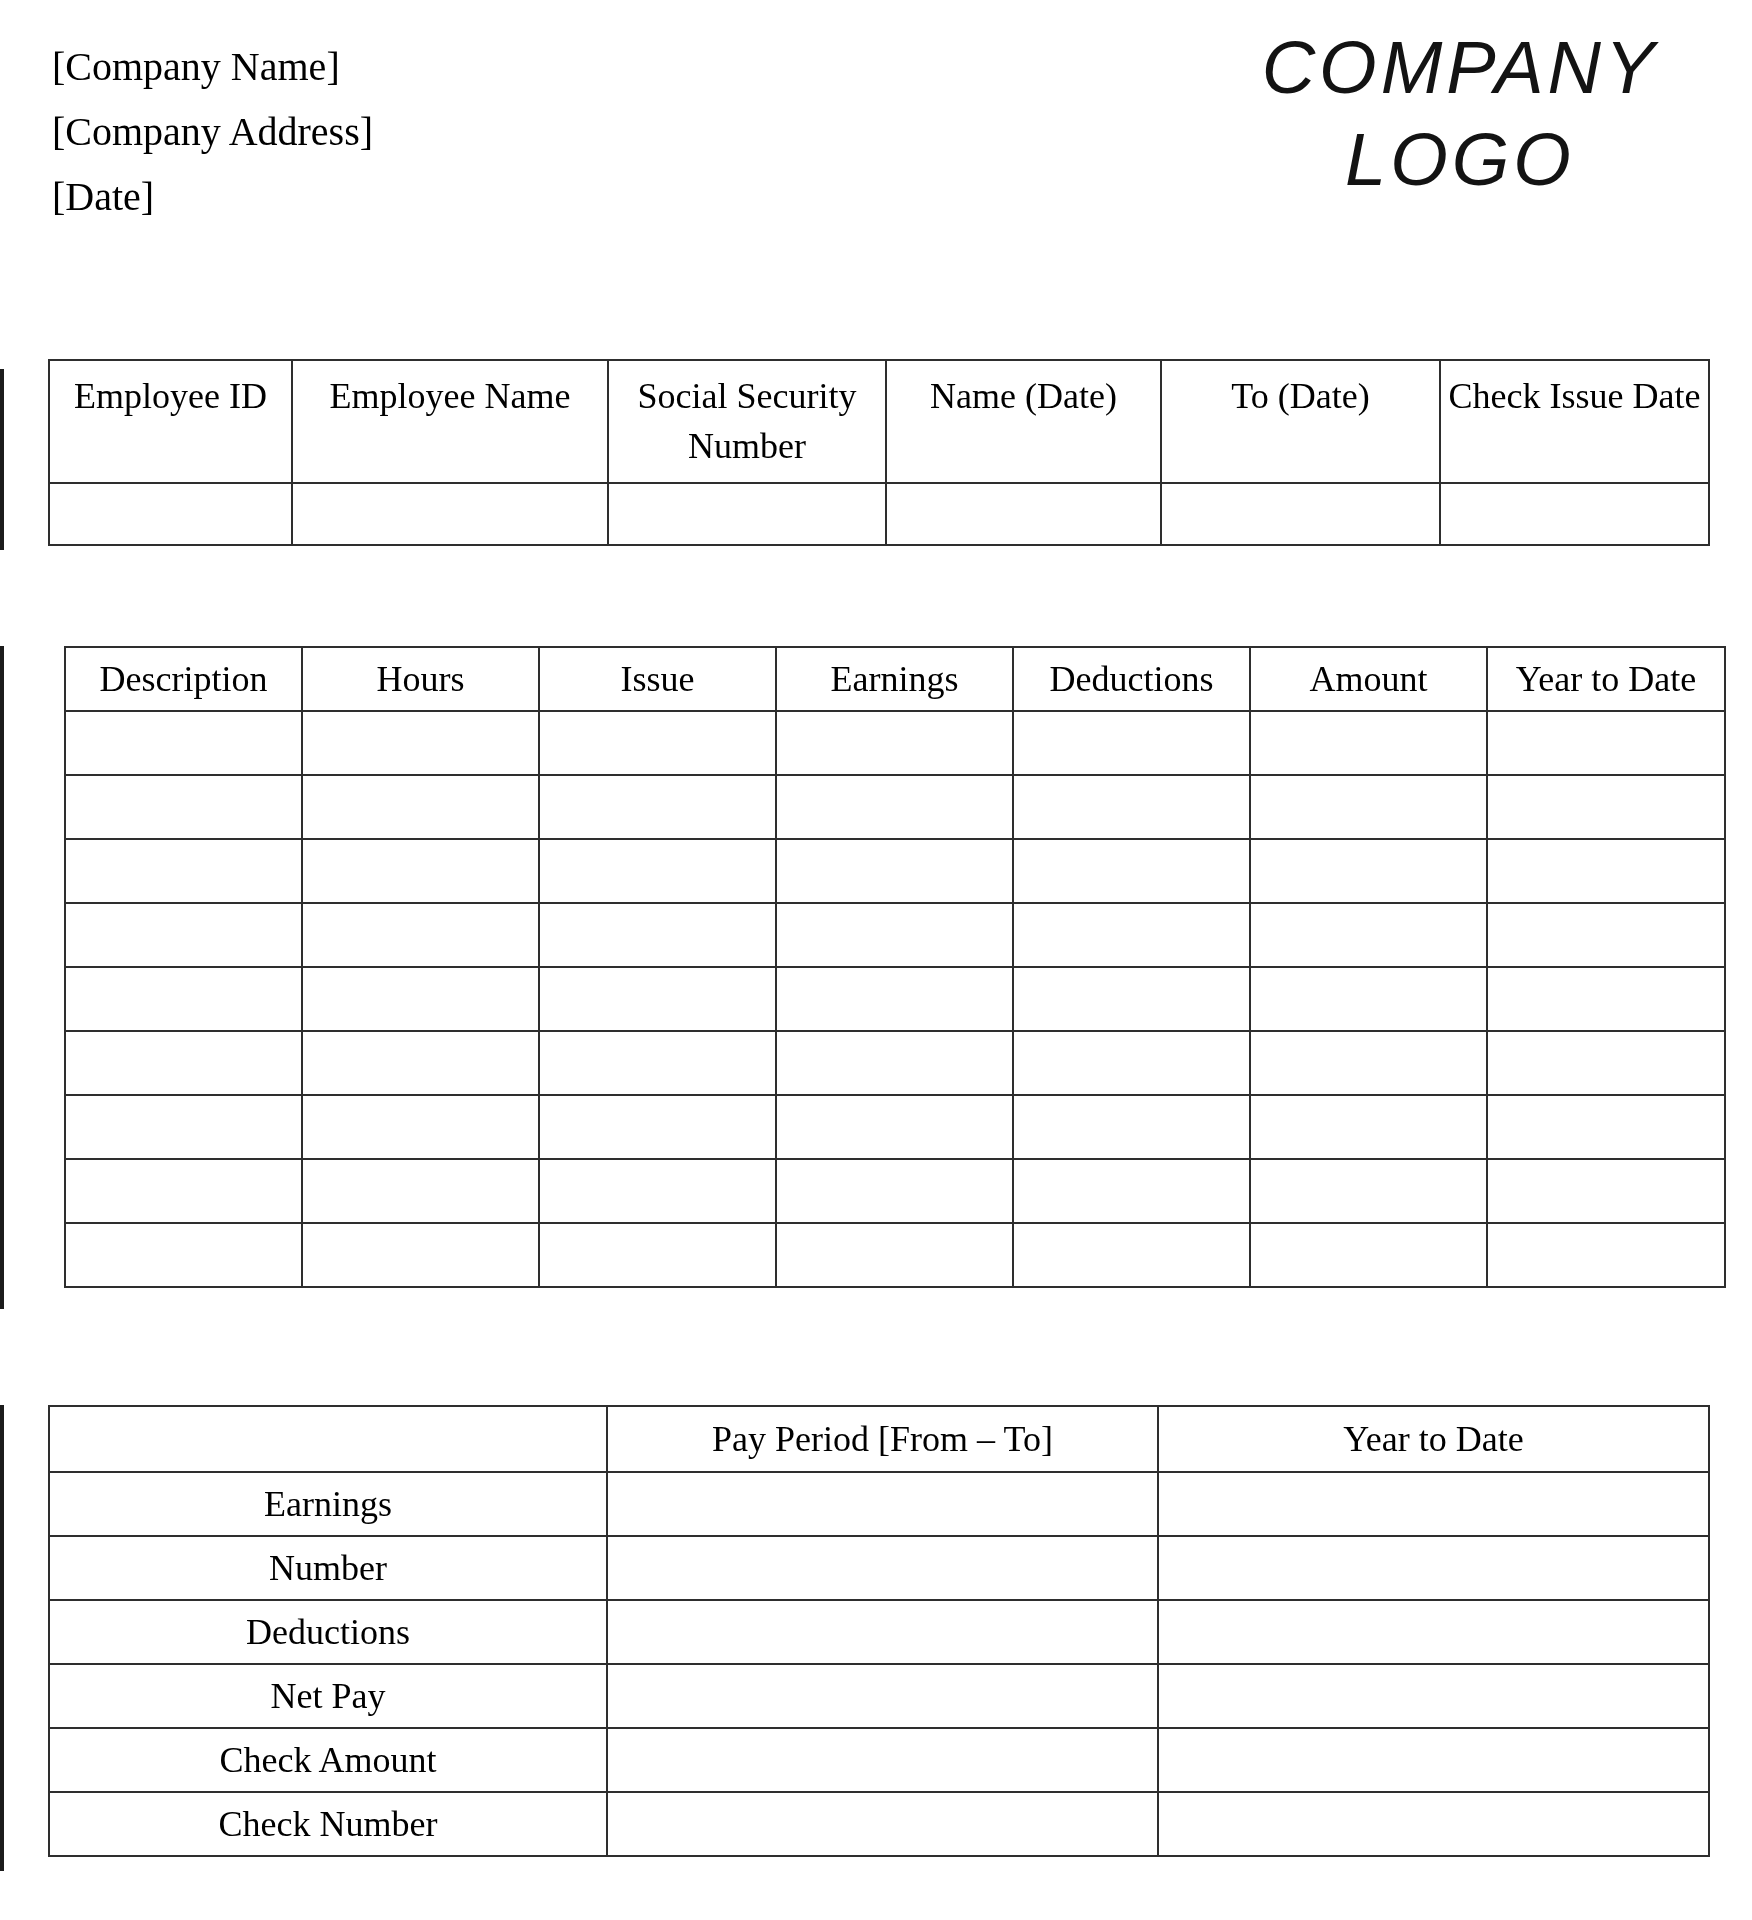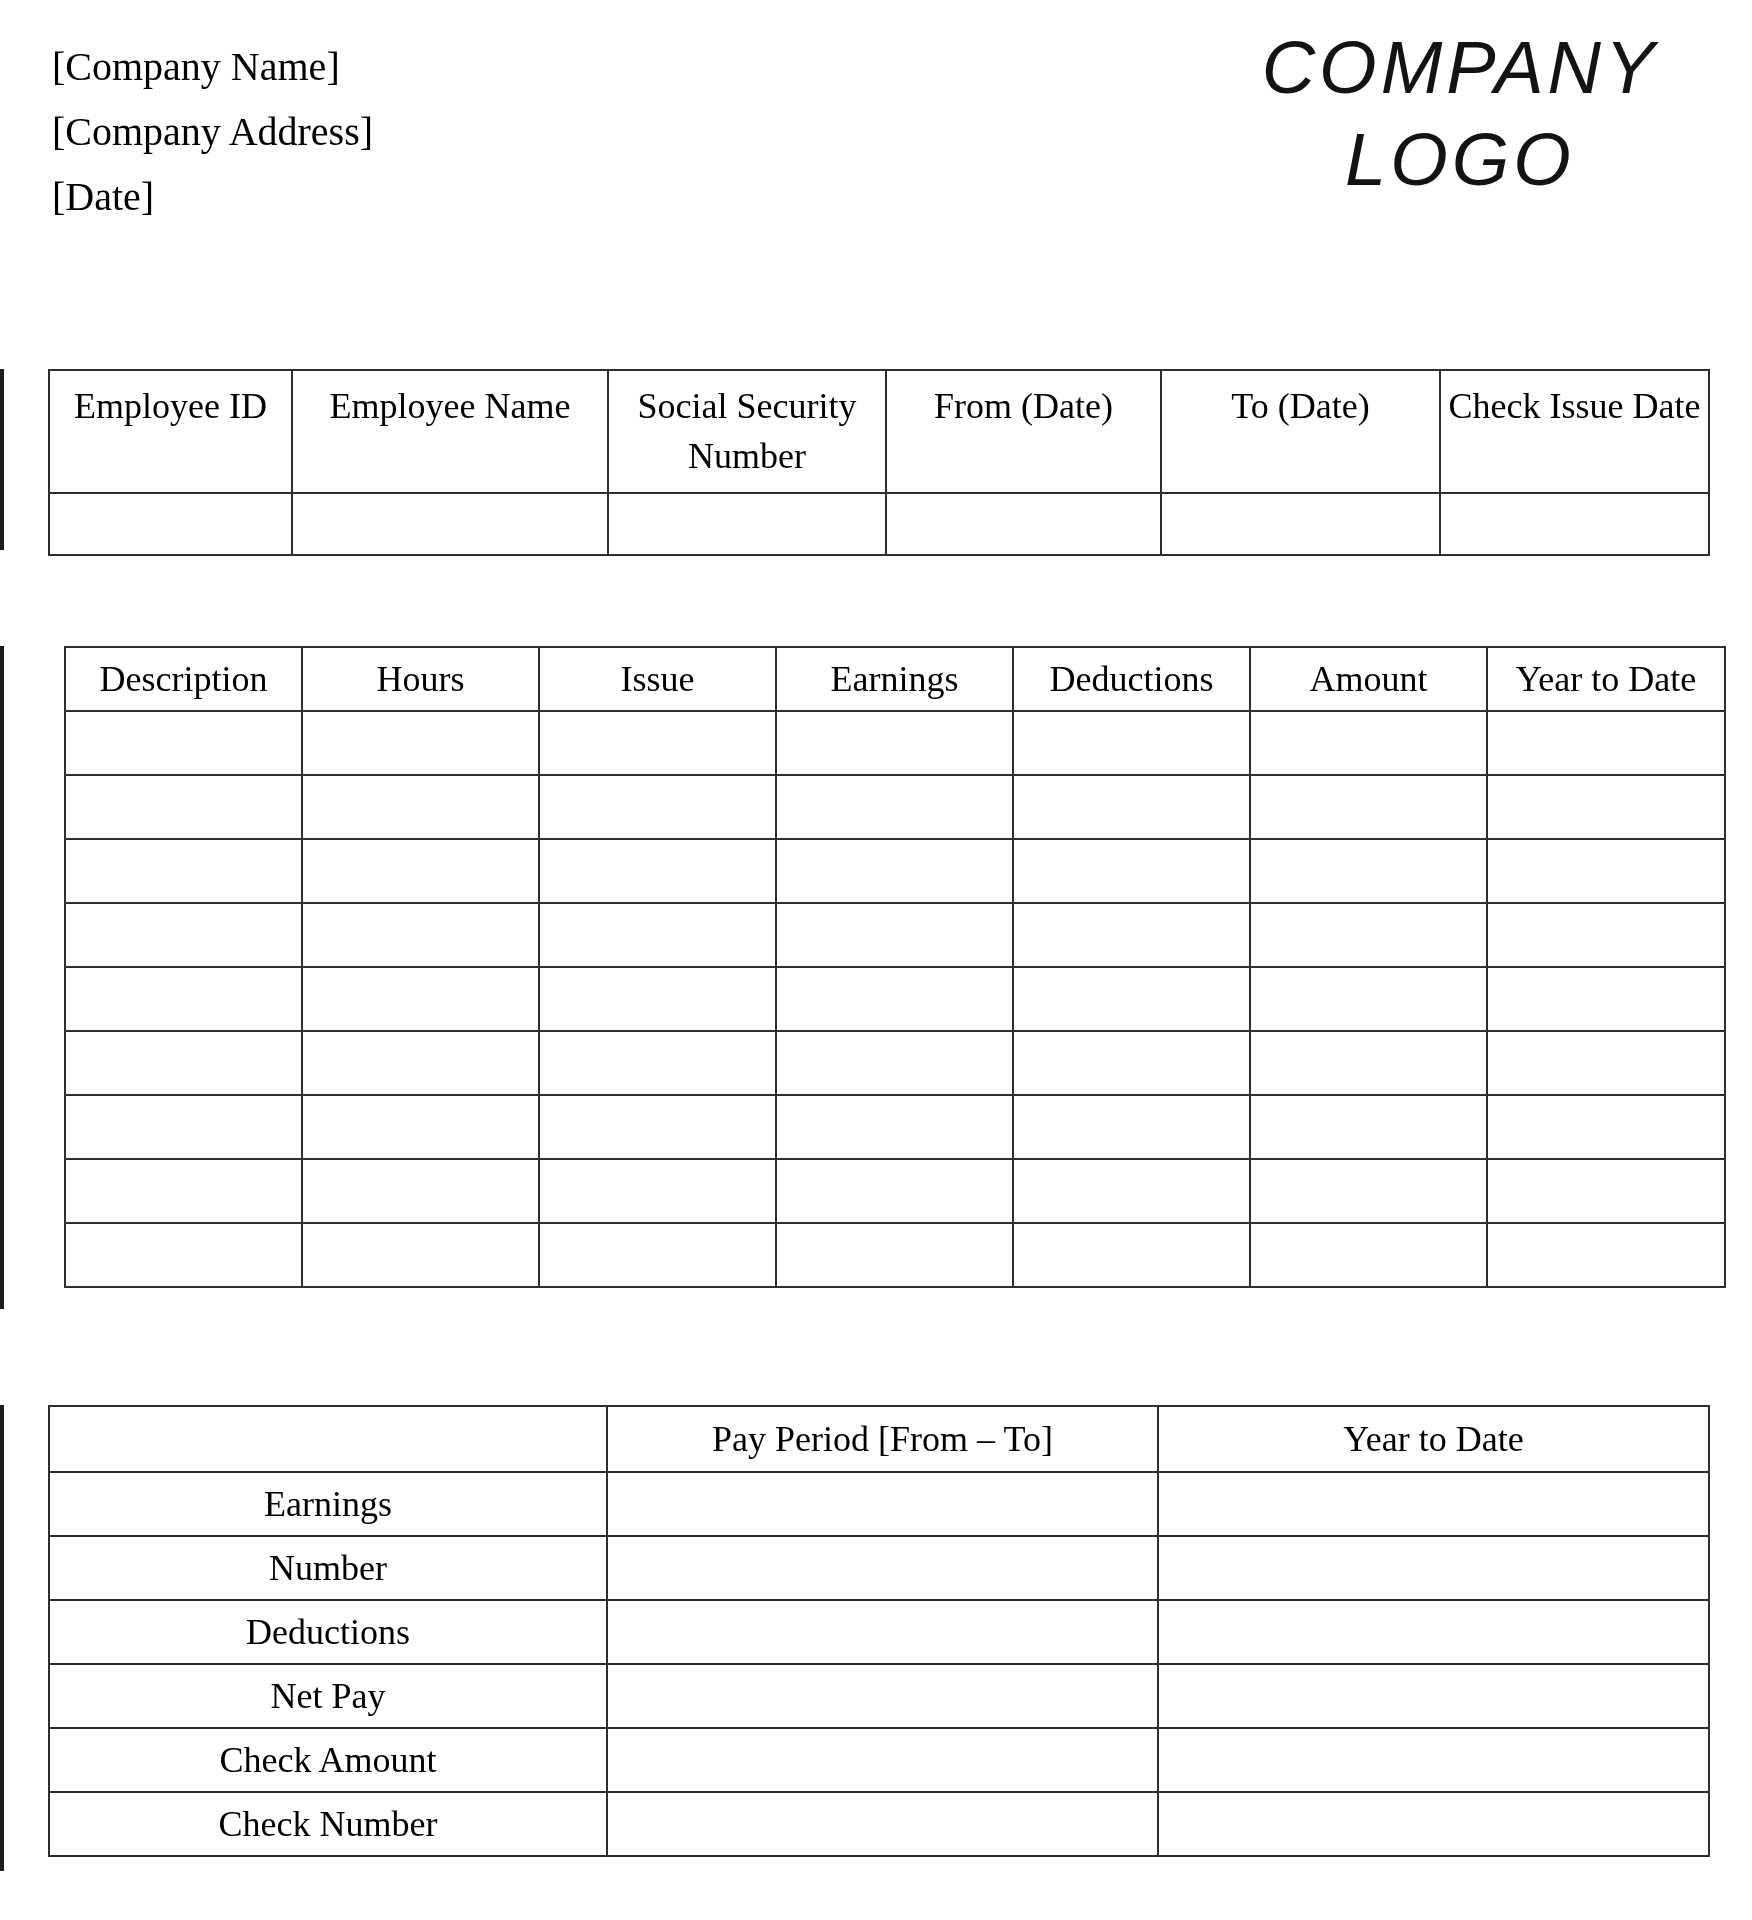--- a/index.html
+++ b/index.html
@@ -46,21 +46,21 @@
   table.sheet th, table.sheet td {
     border: 2px solid #2e2e2e;
     font-size: 36px;
     font-weight: normal;
     text-align: center;
     padding: 0;
     overflow: hidden;
   }
 
   
-  #employee-table { left: 48px; top: 369px; width: 1660px; padding-left: 44px; }
+  #employee-table { left: 48px; top: 359px; width: 1660px; padding-left: 44px; }
   #employee-table thead th {
     height: 111px;
     vertical-align: top;
     padding-top: 10px;
     line-height: 50px;
   }
   #employee-table tbody td { height: 60px; }
 
   
   #earnings-table { left: 48px; top: 646px; width: 1660px; margin-left: 16px; }
@@ -103,21 +103,21 @@
       <col style="width:278px">
     <col style="width:275px">
       <col style="width:279px">
       <col style="width:269px">
   </colgroup>
   <thead>
     <tr>
       <th>Employee ID</th>
       <th>Employee Name</th>
       <th>Social Security Number</th>
-      <th>From (Date)</th>
+      <th>Name (Date)</th>
       <th>To (Date)</th>
       <th>Check Issue Date</th>
     </tr>
   </thead>
   <tbody>
     <tr>
       <td></td>
       <td></td>
       <td></td>
       <td></td>

